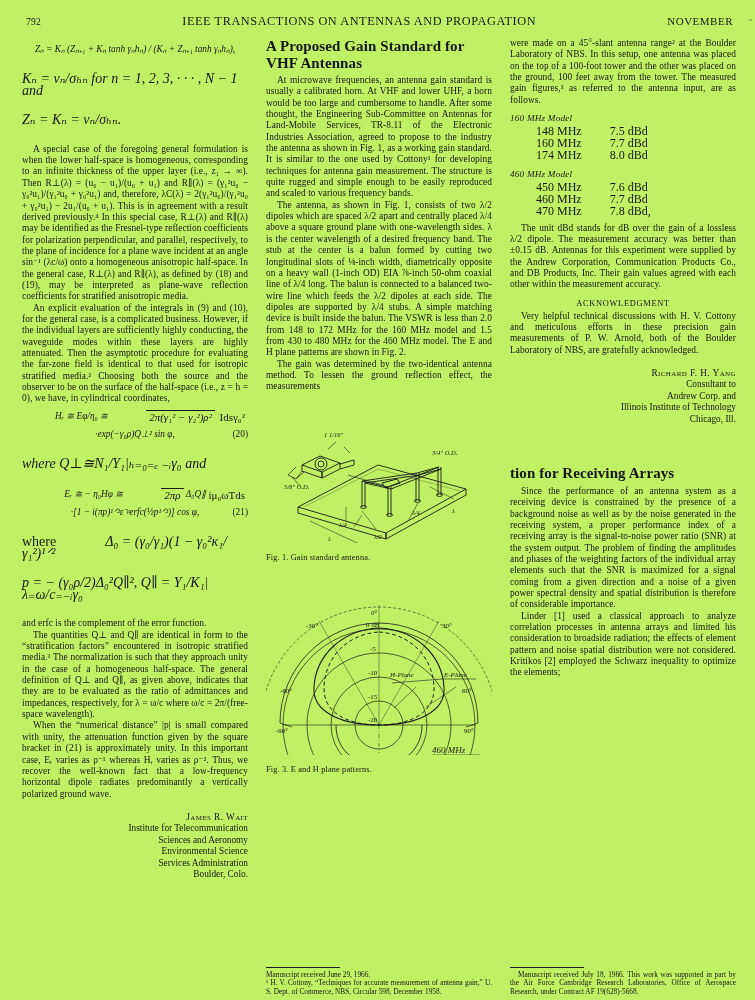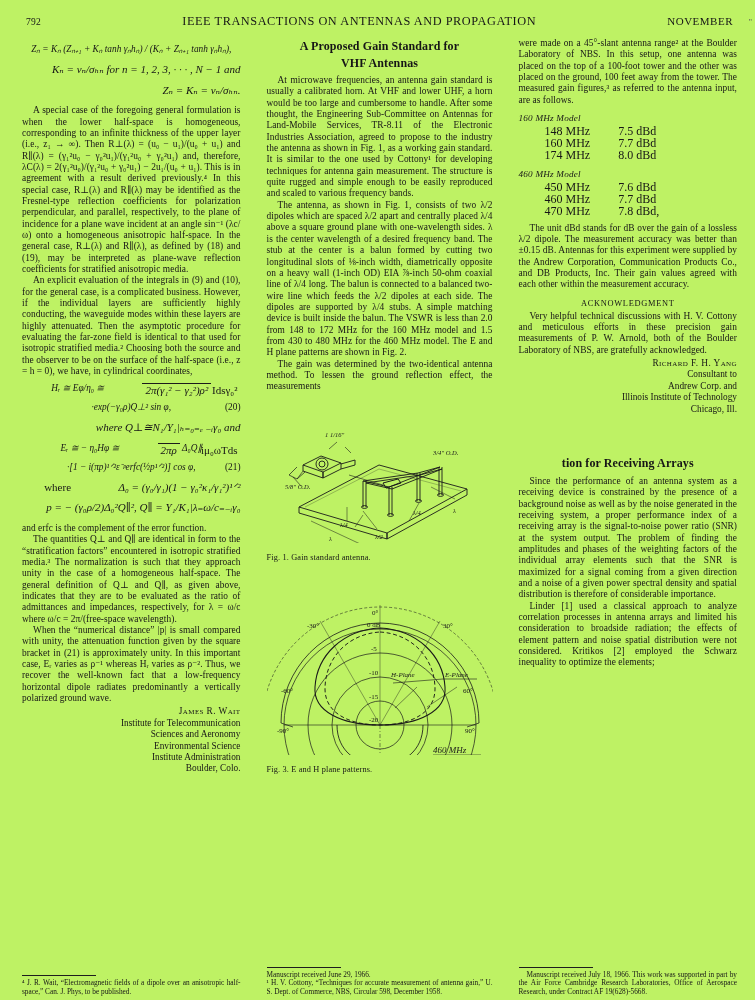--- a/index.html
+++ b/index.html
@@ -59,21 +59,21 @@
     color: #555;
   }
   
   .cols {
     position: absolute;
     top: 38px;
     left: 22px;
     right: 18px;
     bottom: 4px;
     display: flex;
-    gap: 26px;
+    gap: 18px;
   }
   .col {
     width: 226px;
     position: relative;
   }
   p, .para {
     margin: 0;
     font-size: 9.4px;
     line-height: 11.35px;
     text-align: justify;
@@ -104,33 +104,33 @@
     text-align: center;
   }
   .frac > span {
     display: block;
     padding: 0 3px;
     font-size: 11px;
     margin-left: 36px;
   }
   .frac > span.den { border-top: 1px solid #1b1b1b; }
   .eqline {
-    font-size: 11px;
+    font-size: 14px;
     line-height: 11.6px;
     font-style: italic;
-    text-align: right;
-    margin: 9px 0;
+    text-align: left;
+    margin: 18px 0;
   }
   
   h2.arttitle {
-    font-size: 12px;
+    font-size: 15px;
     line-height: 16.5px;
     font-weight: bold;
     margin: 0 0 4px 0;
-    text-align: center;
+    text-align: left;
     letter-spacing: .1px;
   }
   .secsmall {
     font-size: 8.4px;
     font-variant: small-caps;
     letter-spacing: .7px;
     text-align: center;
     margin: 8px 0 3px 0;
     text-transform: uppercase;
   }
@@ -150,21 +150,21 @@
     padding: 0 0 .5px 0;
     line-height: 11.4px;
     white-space: nowrap;
   }
   table.gain td.freq { padding-right: 28px; }
   
   .sig {
     text-align: right;
     font-size: 9.3px;
     line-height: 11.4px;
-    margin-top: 2px;
+    margin-top: 12px;
   }
   .sig .name {
     font-variant: small-caps;
     letter-spacing: .4px;
   }
   
   .fnrule {
     border: 0;
     border-top: 1px solid #1d1d1d;
     width: 74px;
@@ -250,28 +250,24 @@
       <p class="noindent">and erfc is the complement of the error function.</p>
 
       <p class="indent">The quantities Q⊥ and Q∥ are identical in form to the “stratification factors” encountered in isotropic stratified media.³ The normalization is such that they approach unity in the case of a homogeneous half-space. The general definition of Q⊥ and Q∥, as given above, indicates that they are to be evaluated as the ratio of admittances and impedances, respectively, for λ = ω/c where ω/c = 2π/(free-space wavelength).</p>
       <p class="indent">When the “numerical distance” |p| is small compared with unity, the attenuation function given by the square bracket in (21) is approximately unity. In this important case, Eᵣ varies as ρ⁻¹ whereas Hᵣ varies as ρ⁻². Thus, we recover the well-known fact that a low-frequency horizontal dipole radiates predominantly a vertically polarized ground wave.</p>
 
       <div class="sig">
         <div class="name">James R. Wait</div>
         <div>Institute for Telecommunication</div>
         <div>Sciences and Aeronomy</div>
         <div>Environmental Science</div>
-        <div>Institute Administration</div>
+        <div>Services Administration</div>
         <div>Boulder, Colo.</div>
       </div>
 
-      <div class="fnblock">
-        <hr class="fnrule">
-        <p class="fn">⁴ J. R. Wait, “Electromagnetic fields of a dipole over an anisotropic half-space,” Can. J. Phys, to be published.</p>
-      </div>
     </div>
 
     <div class="col">
 
       <h2 class="arttitle">
         <span>A Proposed Gain Standard for</span><br>
         <span>VHF Antennas</span>
       </h2>
 
       <p class="indent">At microwave frequencies, an antenna gain standard is usually a calibrated horn. At VHF and lower UHF, a horn would be too large and cumbersome to handle. After some thought, the Engineering Sub-Committee on Antennas for Land-Mobile Services, TR-8.11 of the Electronic Industries Association, agreed to propose to the industry the antenna as shown in Fig. 1, as a working gain standard. It is similar to the one used by Cottony¹ for developing techniques for antenna gain measurement. The structure is quite rugged and simple enough to be easily reproduced and scaled to various frequency bands.</p>

